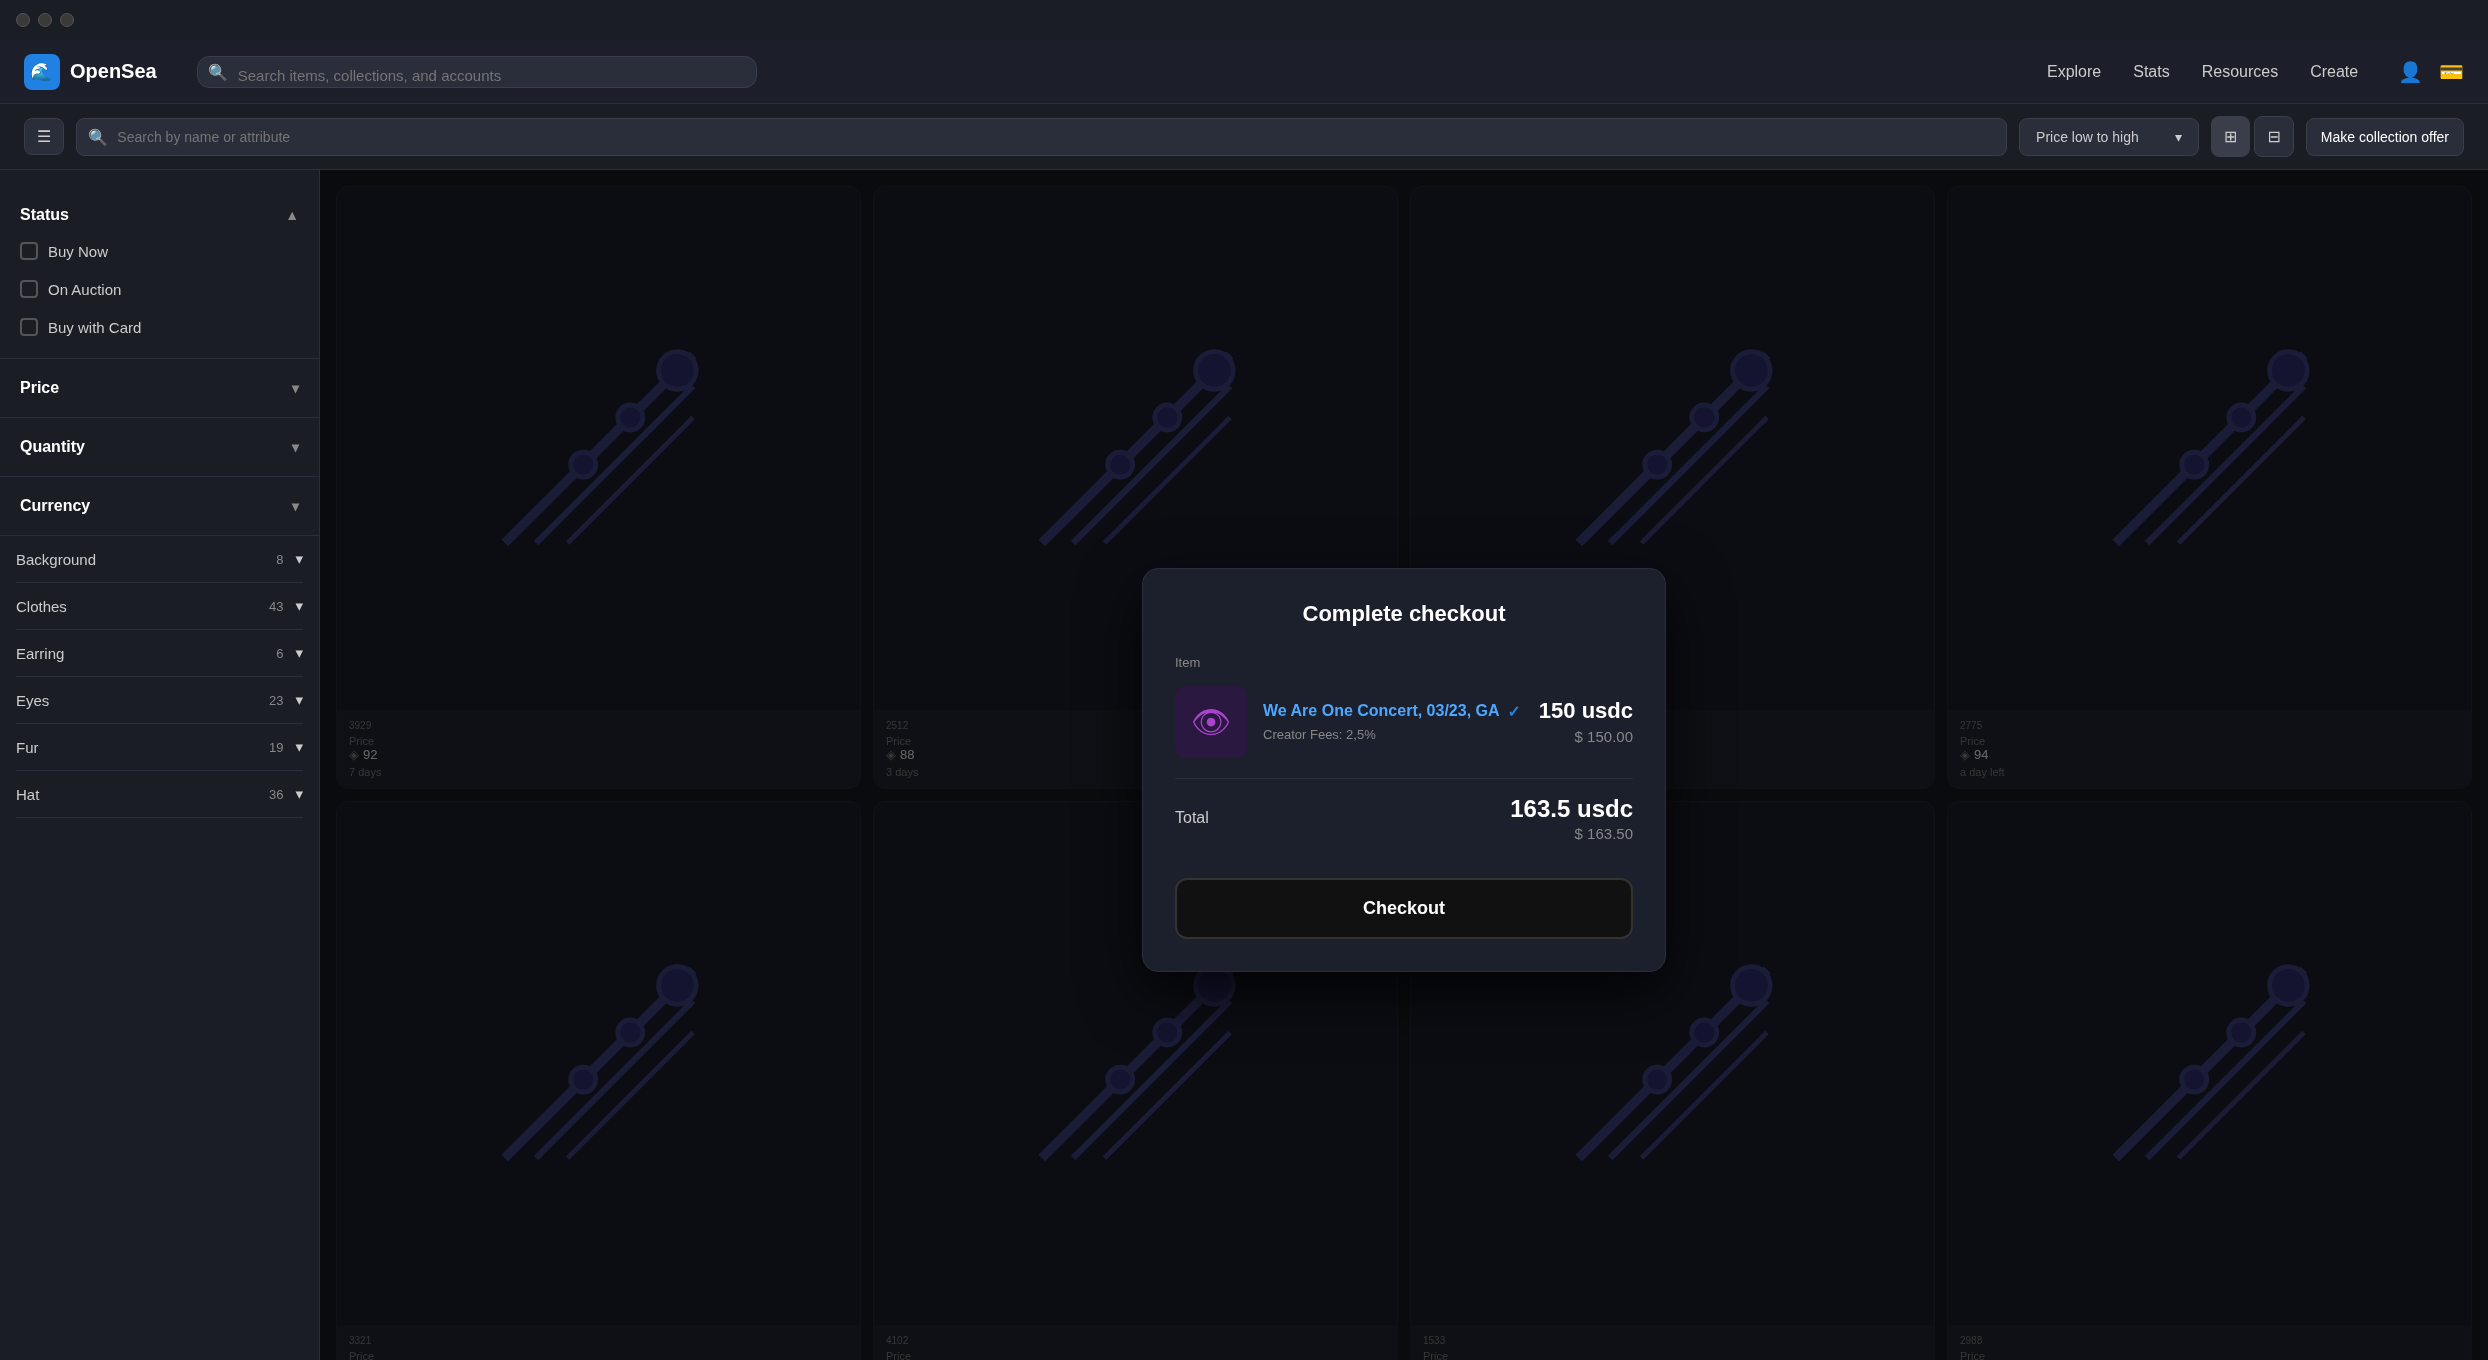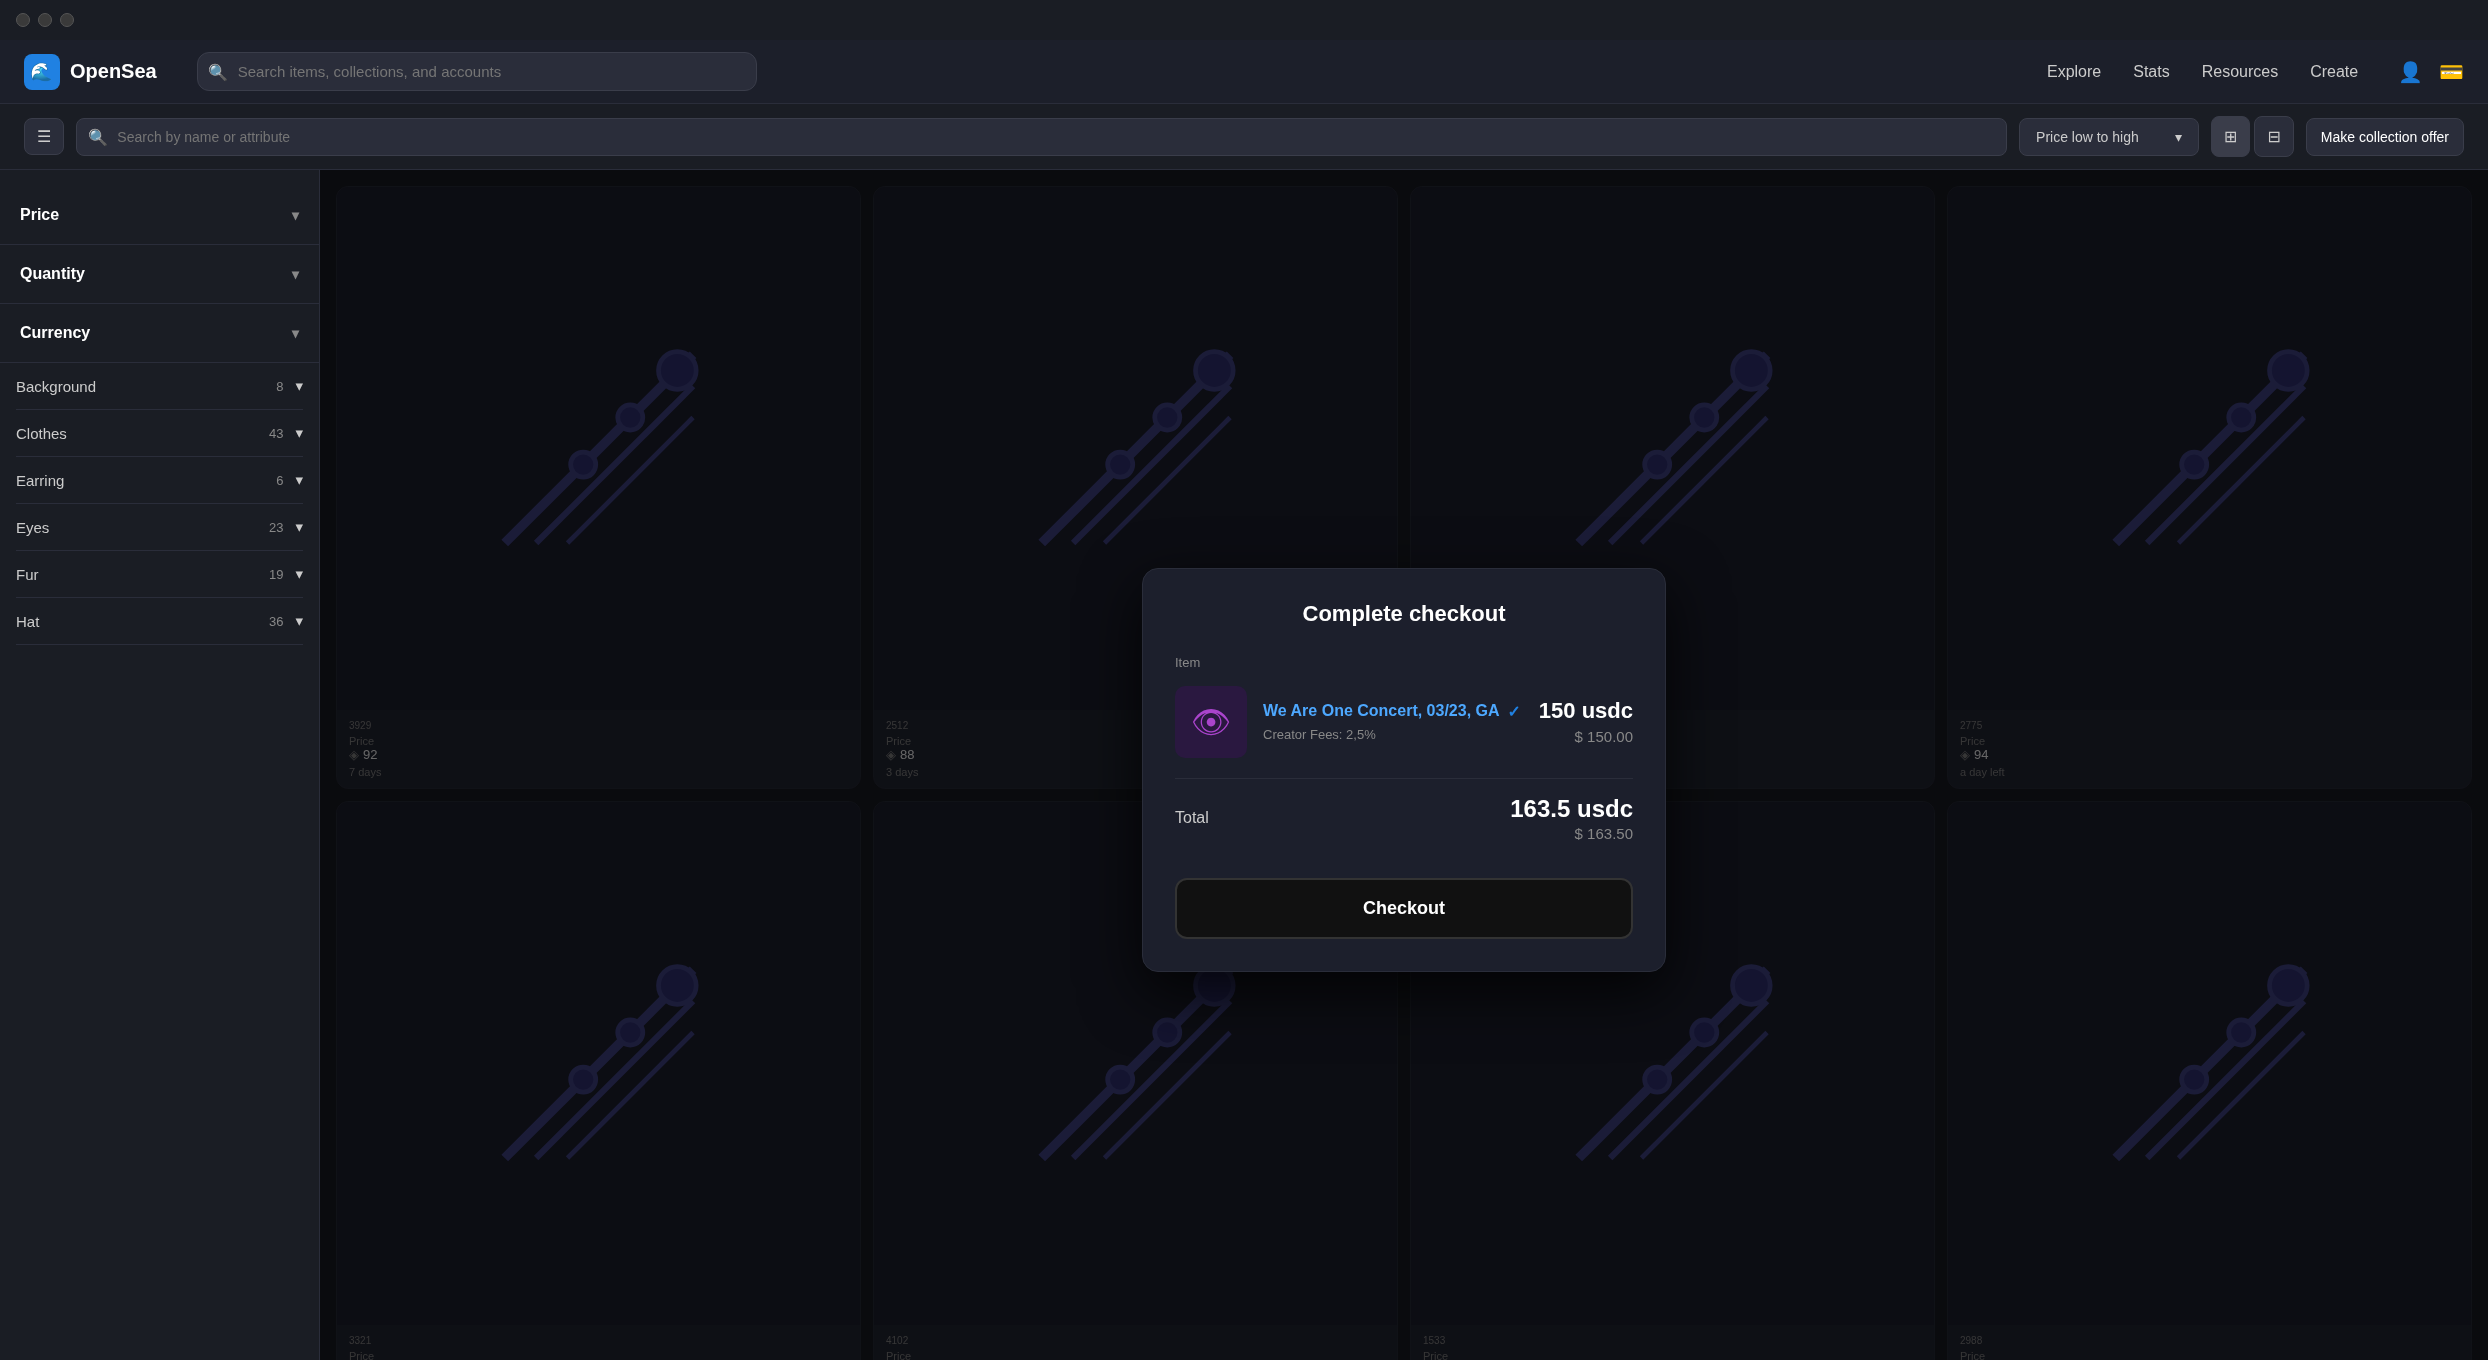--- a/index.html
+++ b/index.html
@@ -57,21 +57,21 @@
     .nav-search {
       flex: 1;
       max-width: 560px;
       margin: 0 24px;
     }
     .nav-search input {
       width: 100%;
       background: #2a2d3a;
       border: 1px solid #3a3d4a;
       border-radius: 12px;
-      padding: 10px 16px 10px 40px;
+      padding: 10px 16px 3px 40px;
       color: #aaa;
       font-size: 15px;
       outline: none;
     }
     .nav-search-wrap {
       position: relative;
     }
     .nav-search-icon {
       position: absolute;
       left: 12px;
@@ -491,20 +491,44 @@
     <button class="view-btn active">⊞</button>
     <button class="view-btn">⊟</button>
   </div>
   <button class="collection-offer-btn">Make collection offer</button>
 </div>
 
 <div class="main-layout">
 
   <aside class="sidebar">
 
+    <div class="sidebar-section">
+      <div class="sidebar-section-header">
+        <span>Status</span>
+        <span class="chevron">▲</span>
+      </div>
+      <div class="sidebar-item">
+        <div class="sidebar-item-left">
+          <span class="sidebar-checkbox"></span>
+          <span>Buy Now</span>
+        </div>
+      </div>
+      <div class="sidebar-item">
+        <div class="sidebar-item-left">
+          <span class="sidebar-checkbox"></span>
+          <span>On Auction</span>
+        </div>
+      </div>
+      <div class="sidebar-item">
+        <div class="sidebar-item-left">
+          <span class="sidebar-checkbox"></span>
+          <span>Buy with Card</span>
+        </div>
+      </div>
+    </div>
 
     <div class="sidebar-section">
       <div class="sidebar-section-header">
         <span>Price</span>
         <span class="chevron">▾</span>
       </div>
     </div>
 
     <div class="sidebar-section">
       <div class="sidebar-section-header">

